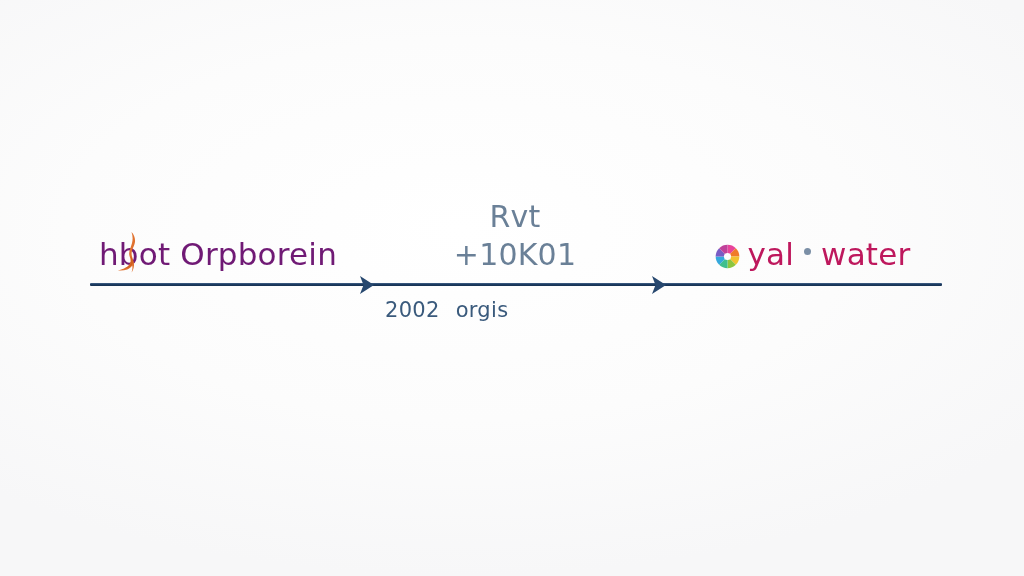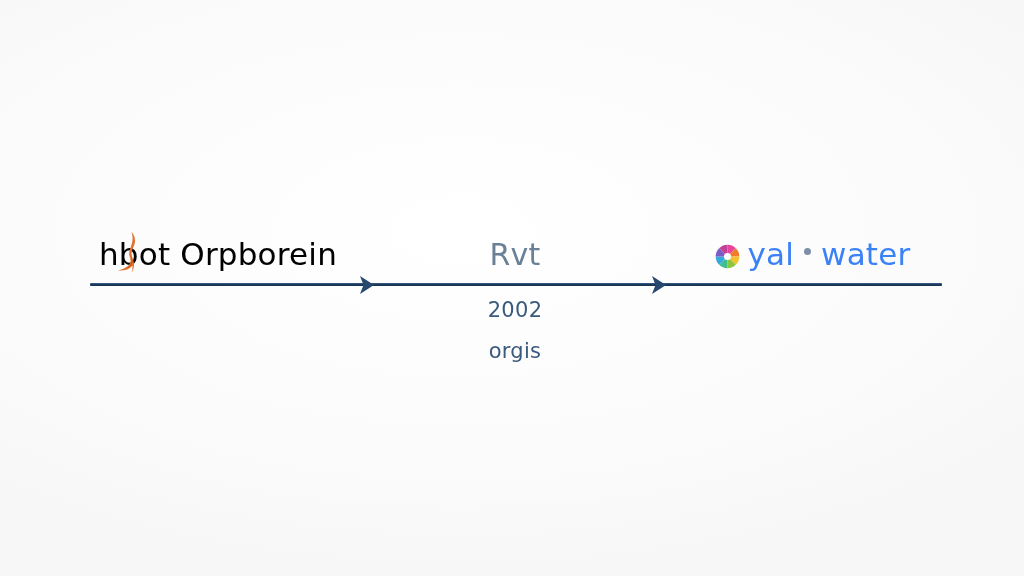--- a/index.html
+++ b/index.html
@@ -78,41 +78,40 @@
     align-items:center;
     gap:2px;
   }
 
   .below {
     position:absolute;
     left:0;
     width:100%;
     top:298px;
     display:flex;
-    flex-direction:column;
     align-items:center;
     gap:16px;
   }
 
   
   .head-line {
     font-size:31px;
     line-height:1.22;
     letter-spacing:.2px;
     white-space:nowrap;
-    color:#000000;
+    color:#701a75;
   }
 
   .head-line.light {
     color:#5e768f;
     font-size:30px;
   }
 
   .head-line.soft {
-    color:#3b82f6;
+    color:#be185d;
   }
 
   
   .sub-line {
     font-size:21px;
     line-height:1.2;
     letter-spacing:.3px;
     white-space:nowrap;
     color:#3a5a7c;
   }
@@ -216,20 +215,21 @@
         </div>
       </div>
     </div>
 
   </div>
 
   <div class="milestone" style="left:385px; width:260px;">
 
     <div class="above">
       <div class="head-line light blurry">Rvt</div>
+      <div class="head-line light blurry">+10K01</div>
     </div>
 
     <div class="below">
       <div class="sub-line">2002</div>
       <div class="sub-line">orgis</div>
     </div>
   </div>
 
   <div class="milestone" style="left:672px; width:280px;">
 

